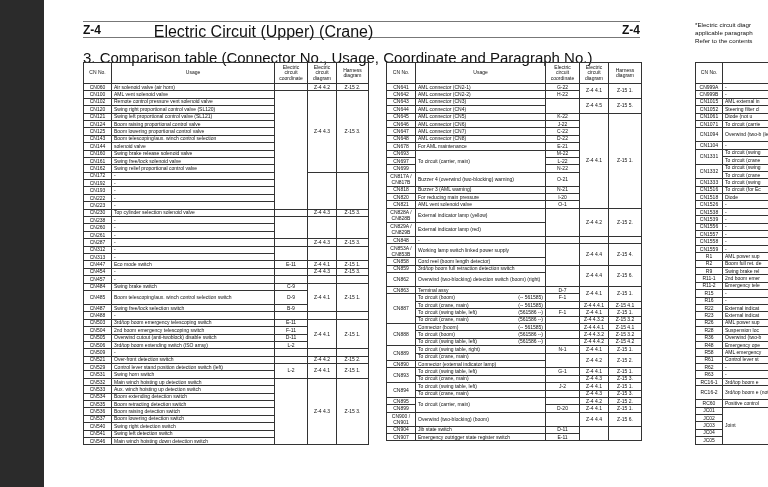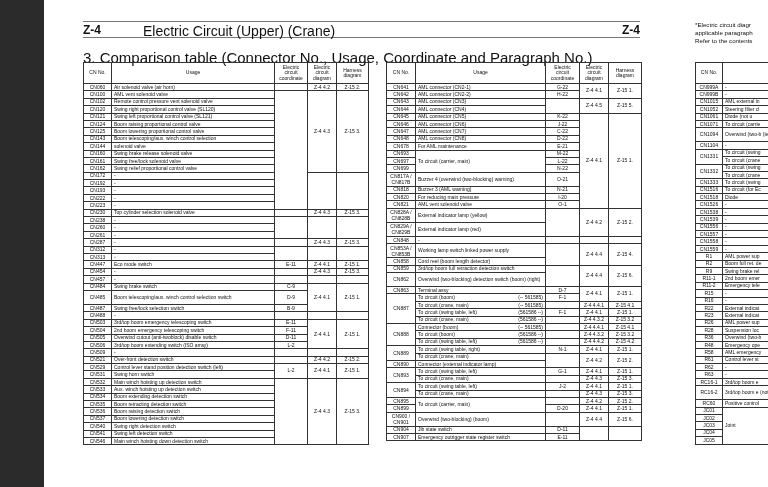--- a/index.html
+++ b/index.html
@@ -1,20 +1,20 @@
 <!DOCTYPE html>
 <html><head>
 <meta charset="utf-8">
 <style>
   html, body { margin:0; padding:0; }
   body { width:768px; height:487px; overflow:hidden; background:#ffffff; position:relative; font-family:"Liberation Sans", sans-serif; color:#111; }
   .sidebar { position:absolute; left:0; top:0; width:44px; height:487px; background:#2b2b2b; }
   .hdr { position:absolute; top:21px; height:15px; border-top:1.5px solid #777; border-bottom:1.5px solid #777; }
   .hdr .code { position:absolute; top:1px; font-weight:bold; font-size:12px; }
-  .hdr .title { position:absolute; top:1px; font-size:14px; left:0; right:0; text-align:left; }
+  .hdr .title { position:absolute; top:1px; font-size:16px; left:0; right:0; text-align:center; }
   .section { position:absolute; left:83px; top:49px; font-size:15px; }
   .note { position:absolute; left:695px; top:21px; font-size:6.2px; line-height:8px; white-space:nowrap; }
   table { position:absolute; border-collapse:collapse; font-size:5px; line-height:5px; table-layout:fixed; }
   td, th { border:0.8px solid #333; padding:0 2px; height:6.4px; white-space:nowrap; overflow:hidden; }
   th { font-weight:normal; text-align:center; font-size:5px; line-height:5.4px; height:20px; }
   td.cn { text-align:center; }
   td.c { text-align:center; }
   td.u { text-align:left; }
   td.tall { height:13px; }
   .range { float:right; }

